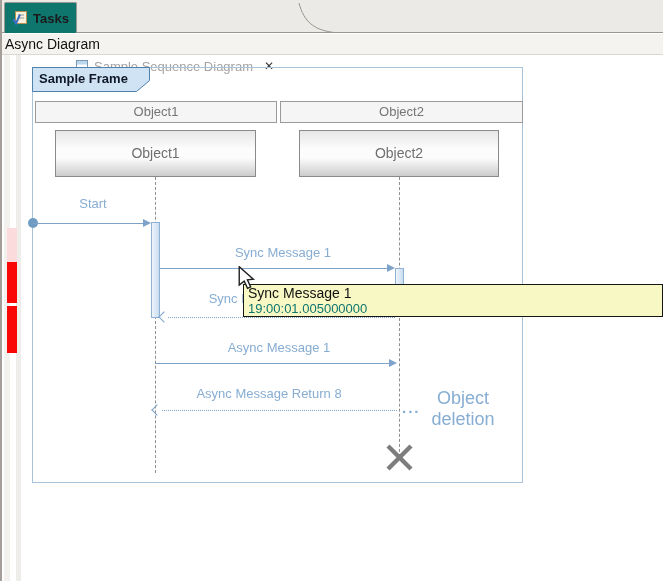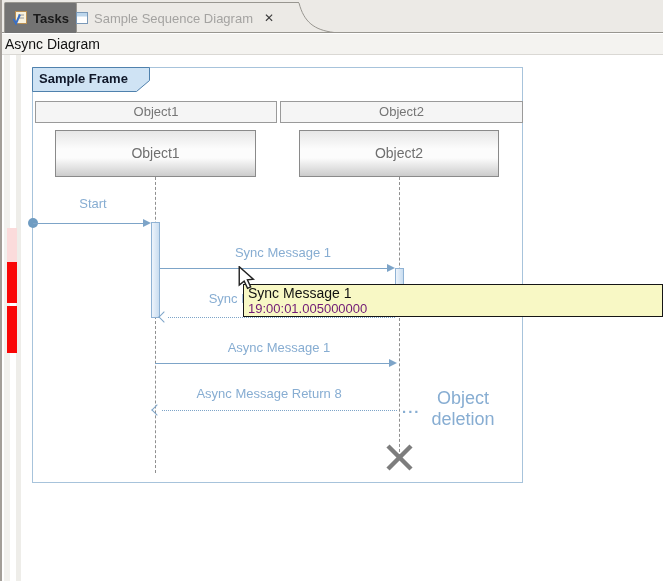--- a/index.html
+++ b/index.html
@@ -15,21 +15,21 @@
     position:absolute; left:0; top:0; width:663px; height:33px;
     background:#eceae6;
     border-bottom:1px solid #989690;
   }
   .tab {
     position:absolute; top:2px; height:31px;
     display:flex; align-items:center; gap:5px;
     padding:0 7px; font-size:13px;
   }
   .tab.active {
-    background:#737373;
+    background:#0f766e;
     border:1px solid #989690; border-bottom:none;
     border-radius:2px 2px 0 0;
     font-weight:bold; color:#1a1a1a;
   }
   .tab.inactive {
     color:#a4a3a1;
     border-top:1px solid #989690;
   }
   .tab .close {
     font-size:12px; color:#3c3c3c; margin-left:6px;
@@ -101,39 +101,39 @@
     font-size:18px; color:#87add2; text-align:center; }
   .ellipsis { position:absolute; left:400px; top:399px; font-size:15px;
     font-weight:bold; color:#87add2; letter-spacing:2px; }
   
   .tooltip {
     position:absolute; left:241px; top:284px; right:0; height:33px;
     background:#f8f8c5; border:1.5px solid #161616; z-index:50;
     padding:0 4px; overflow:hidden;
   }
   .tooltip .t1 { font-size:14px; color:#111; line-height:16px; }
-  .tooltip .t2 { font-size:13px; color:#701a75; line-height:15px; }
+  .tooltip .t2 { font-size:13px; color:#0f766e; line-height:15px; }
   
   .cursor { position:absolute; left:236px; top:266px; z-index:60; }
   .stopx { position:absolute; left:383px; top:443px; }
 </style>
 </head>
 <body>
 
 <div class="tabbar">
   <div class="tab active" style="left:2px;">
     <svg width="16" height="16" viewBox="0 0 16 16">
       <rect x="3.5" y="1.5" width="11" height="12" fill="#f8f1dd" stroke="#b98f52"></rect>
       <line x1="6" y1="5" x2="12" y2="5" stroke="#9a9a9a"></line>
       <line x1="6" y1="8" x2="12" y2="8" stroke="#9a9a9a"></line>
       <path d="M1.5 9 L4 13.5 L8 4.5" fill="none" stroke="#3a6fc4" stroke-width="2"></path>
     </svg>
     <span>Tasks</span>
   </div>
-  <div class="tab inactive" style="left:66px; width:231px;">
+  <div class="tab inactive" style="left:66px; width:231px;margin-top:48px;">
     <svg width="14" height="14" viewBox="0 0 14 14">
       <rect x="1.5" y="1.5" width="11" height="11" fill="#ffffff" stroke="#7a99b8"></rect>
       <rect x="2" y="2" width="10" height="3.5" fill="#bcd6ec"></rect>
     </svg>
     <span>Sample Sequence Diagram</span>
     <span class="close">✕</span>
   </div>
   <svg class="tabcurve" width="36" height="31" viewBox="0 0 36 31">
     <path d="M1,1 C6,20 16,28 36,30.5" fill="none" stroke="#989690" stroke-width="1"></path>
   </svg>

